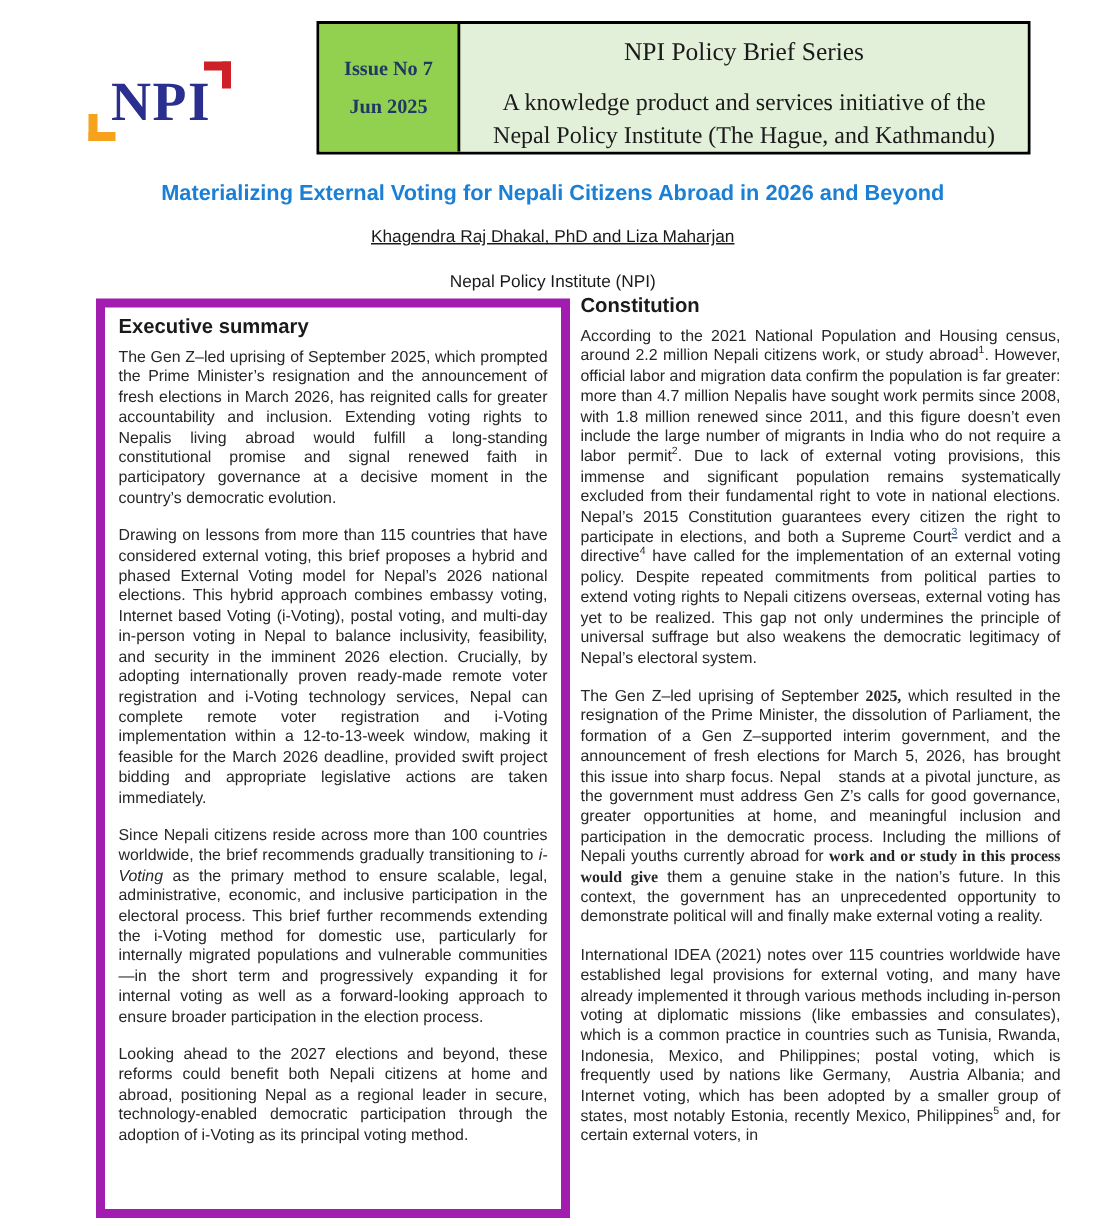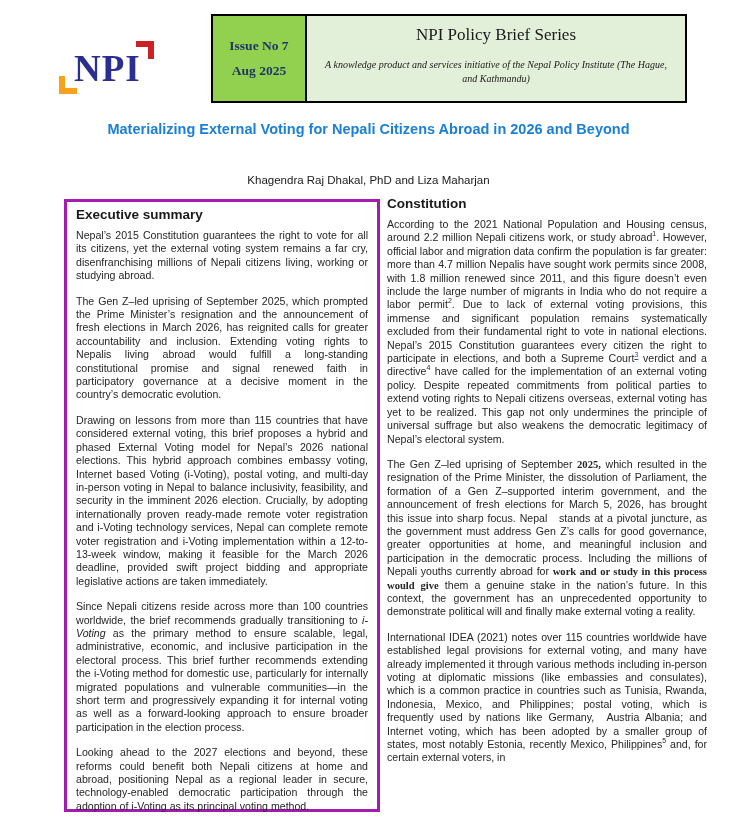--- a/index.html
+++ b/index.html
@@ -39,34 +39,34 @@
     width:94px;background:var(--cell-green,#92D050);
     border-right:2px solid #000;box-sizing:border-box;
     display:flex;flex-direction:column;align-items:center;justify-content:center;
     gap:9px;color:var(--header-navy,#1F3864);font-weight:bold;font-size:13.5px;
   }
   .cell-series{
     flex:1;background:var(--cell-pale,#E2EFD9);
     text-align:center;padding:7px 12px;box-sizing:border-box;color:#1a1a1a;
   }
   .series-title{font-size:17px;margin-top:2px;}
-  .series-subtitle{font-style:italic;font-size:10px;margin-top:13px;line-height:1.35;}
+  .series-subtitle{font-size:16px;margin-top:13px;line-height:1.35;}
 
   
   .doc-title{
     position:absolute;top:121px;left:0;width:100%;text-align:center;
     font-weight:bold;font-size:14.5px;color:var(--title-blue,#1B80D5);
   }
-  .authors{position:absolute;top:174px;left:0;width:100%;text-align:center;font-size:11.5px;color:#1a1a1a;}
+  .authors{position:absolute;top:152px;left:0;width:100%;text-align:center;font-size:11.5px;color:#1a1a1a;text-decoration:underline;}
   .affiliation{position:absolute;top:182px;left:0;width:100%;text-align:center;font-size:11.5px;color:#1a1a1a;}
 
   
   .exec-box{
     position:absolute;left:64px;top:199px;width:316px;height:613px;
-    border:3px solid #a21caf;box-sizing:border-box;padding:5px 9px 11px 9px;
+    border:6px solid #a21caf;box-sizing:border-box;padding:5px 9px 11px 9px;
   }
   .section-heading{font-size:13.5px;font-weight:bold;margin:0 0 7px 0;color:#1a1a1a;}
   .col-right{position:absolute;left:387px;top:196px;width:320px;}
   .para{
     font-size:10.6px;line-height:13.4px;text-align:justify;
     margin:0 0 12px 0;color:#262626;
   }
   .b{font-weight:bold;font-family:Liberation Serif, serif;}
   .i{font-style:italic;}
   .sup{vertical-align:super;font-size:7px;line-height:0;}
@@ -79,35 +79,35 @@
 
   <div class="logo">
     <span class="bracket-tr"></span>
     <span class="bracket-bl"></span>
     <span class="logo-text">NPI</span>
   </div>
 
   <div class="header-table">
     <div class="cell-issue">
       <span>Issue No 7</span>
-      <span>Aug 2025</span>
+      <span>Jun 2025</span>
     </div>
     <div class="cell-series">
       <div class="series-title">NPI Policy Brief Series</div>
       <div class="series-subtitle">A knowledge product and services initiative of the Nepal Policy Institute (The Hague, and Kathmandu)</div>
     </div>
   </div>
 
   <div class="doc-title">Materializing External Voting for Nepali Citizens Abroad in 2026 and Beyond</div>
   <div class="authors">Khagendra Raj Dhakal, PhD and Liza Maharjan</div>
+  <div class="affiliation">Nepal Policy Institute (NPI)</div>
 
   <div class="exec-box">
     <h2 class="section-heading">Executive summary</h2>
     <div>
-        <p class="para"><span>Nepal’s 2015 Constitution guarantees the right to vote for all its citizens, yet the external voting system remains a far cry, disenfranchising millions of Nepali citizens living, working or studying abroad.</span></p>
         <p class="para"><span>The Gen Z–led uprising of September 2025, which prompted the Prime Minister’s resignation and the announcement of fresh elections in March 2026, has reignited calls for greater accountability and inclusion. Extending voting rights to Nepalis living abroad would fulfill a long-standing constitutional promise and signal renewed faith in participatory governance at a decisive moment in the country’s democratic evolution.</span></p>
         <p class="para"><span>Drawing on lessons from more than 115 countries that have considered external voting, this brief proposes a hybrid and phased External Voting model for Nepal’s 2026 national elections. This hybrid approach combines embassy voting, Internet based Voting (i-Voting), postal voting, and multi-day in-person voting in Nepal to balance inclusivity, feasibility, and security in the imminent 2026 election. Crucially, by adopting internationally proven ready-made remote voter registration and i-Voting technology services, Nepal can complete remote voter registration and i-Voting implementation within a 12-to-13-week window, making it feasible for the March 2026 deadline, provided swift project bidding and appropriate legislative actions are taken immediately.</span></p>
         <p class="para"><span>Since Nepali citizens reside across more than 100 countries worldwide, the brief recommends gradually transitioning to </span><span class="i">i-Voting</span><span> as the primary method to ensure scalable, legal, administrative, economic, and inclusive participation in the electoral process. This brief further recommends extending the i-Voting method for domestic use, particularly for internally migrated populations and vulnerable communities—in the short term and progressively expanding it for internal voting as well as a forward-looking approach to ensure broader participation in the election process.</span></p>
         <p class="para"><span>Looking ahead to the 2027 elections and beyond, these reforms could benefit both Nepali citizens at home and abroad, positioning Nepal as a regional leader in secure, technology-enabled democratic participation through the adoption of i-Voting as its principal voting method.</span></p>
       </div>
   </div>
 
   <div class="col-right">
     <h2 class="section-heading">Constitution</h2>
     <div>

